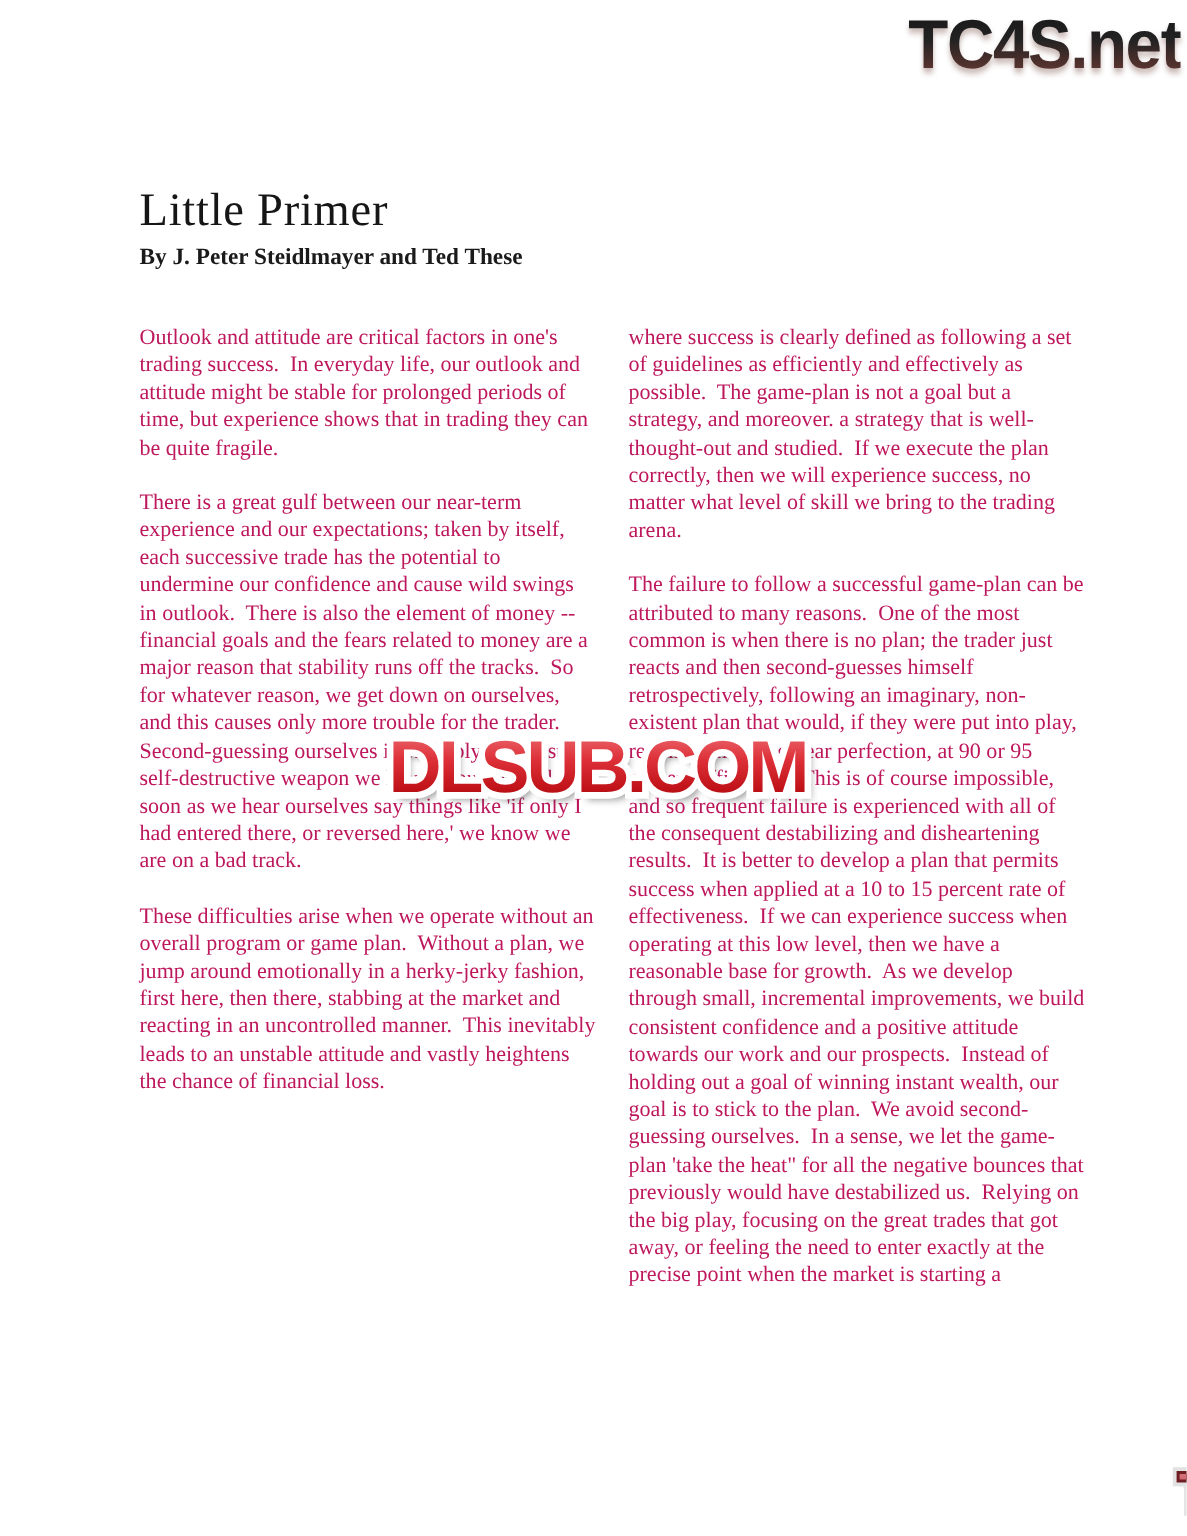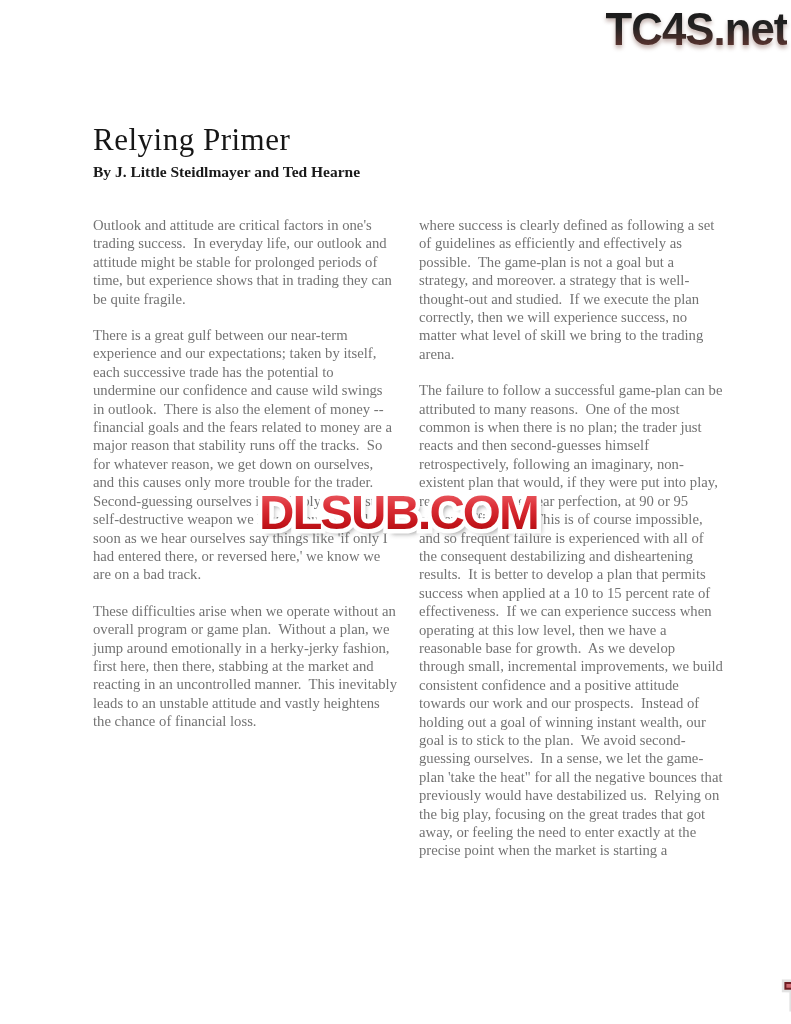--- a/index.html
+++ b/index.html
@@ -49,21 +49,21 @@
   .columns {
     position: absolute; left: 93px; top: 216px;
     width: 630px;
     display: flex;
     gap: 22px;
   }
   .col {
     width: 304px;
     font-size: 14.7px;
     line-height: 18.4px;
-    color: #737373;
+    color: #be185d;
   }
   .col p {
     margin: 0 0 18px 0;
     white-space: pre-wrap;
   }
 
   
   .watermark {
     position: absolute; left: 259px; top: 484px;
     height: 58px;
@@ -120,22 +120,22 @@
   }
 </style>
 </head>
 <body>
 
 <div class="page">
 
   <div class="logo-top">TC4S.net</div>
 
   <div class="title-block">
-    <div class="doc-title">Relying Primer</div>
-    <div class="doc-byline">By J. Little Steidlmayer and Ted Hearne</div>
+    <div class="doc-title">Little Primer</div>
+    <div class="doc-byline">By J. Peter Steidlmayer and Ted These</div>
   </div>
 
   <div class="columns">
     <div class="col">
       <p>Outlook and attitude are critical factors in one's trading success.  In everyday life, our outlook and attitude might be stable for prolonged periods of time, but experience shows that in trading they can be quite fragile.</p>
       <p>There is a great gulf between our near-term experience and our expectations; taken by itself, each successive trade has the potential to undermine our confidence and cause wild swings in outlook.  There is also the element of money -- financial goals and the fears related to money are a major reason that stability runs off the tracks.  So for whatever reason, we get down on ourselves, and this causes only more trouble for the trader.  Second-guessing ourselves is probably the most self-destructive weapon we have in our arsenal.  As soon as we hear ourselves say things like 'if only I had entered there, or reversed here,' we know we are on a bad track.</p>
       <p>These difficulties arise when we operate without an overall program or game plan.  Without a plan, we jump around emotionally in a herky-jerky fashion, first here, then there, stabbing at the market and reacting in an uncontrolled manner.  This inevitably leads to an unstable attitude and vastly heightens the chance of financial loss.</p>
     </div>
     <div class="col">
       <p>where success is clearly defined as following a set of guidelines as efficiently and effectively as possible.  The game-plan is not a goal but a strategy, and moreover. a strategy that is well-thought-out and studied.  If we execute the plan correctly, then we will experience success, no matter what level of skill we bring to the trading arena.</p>

